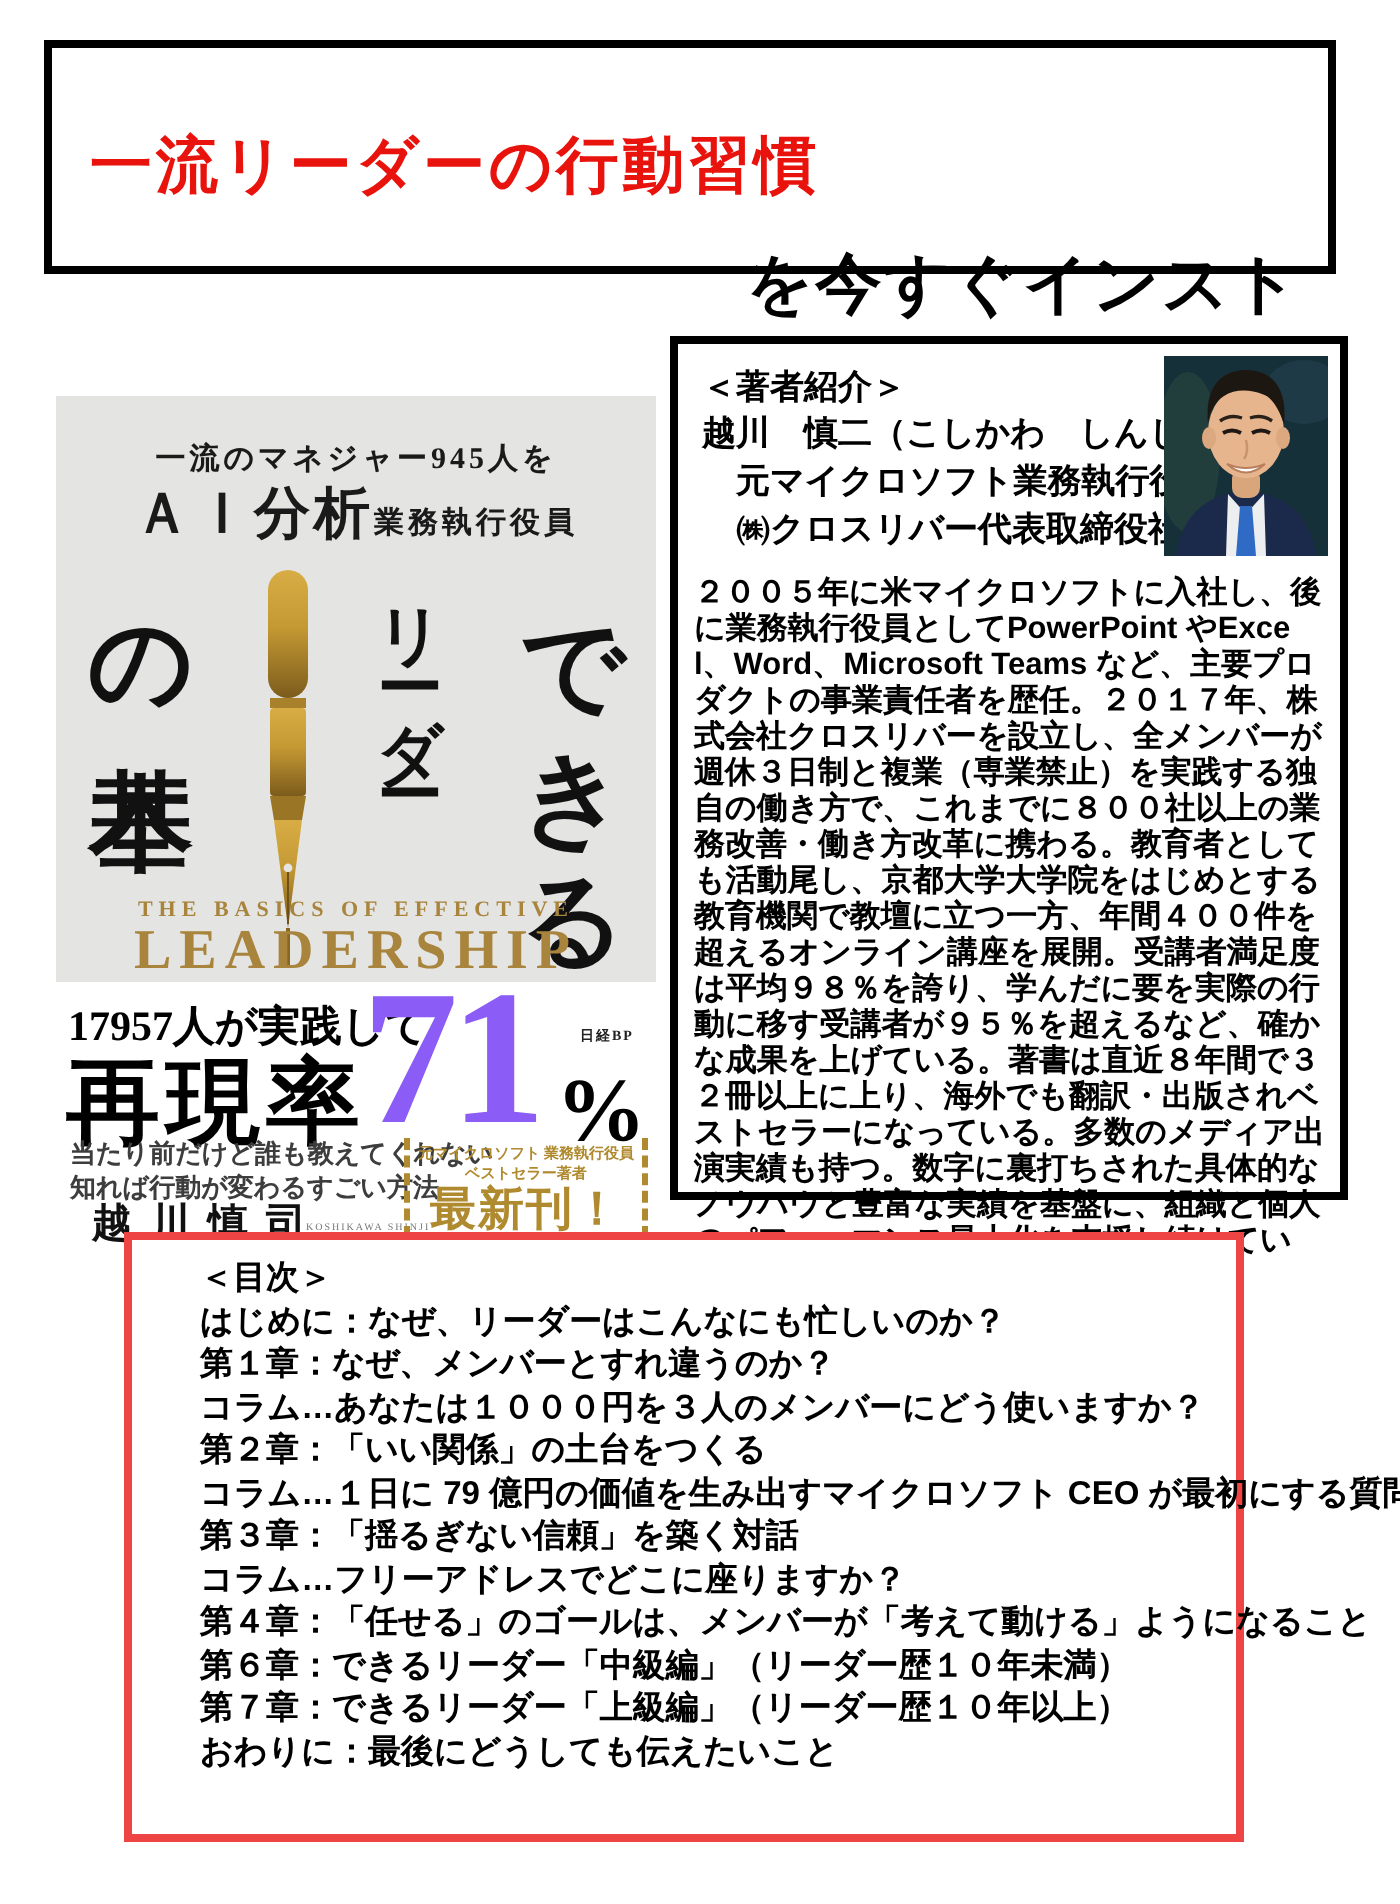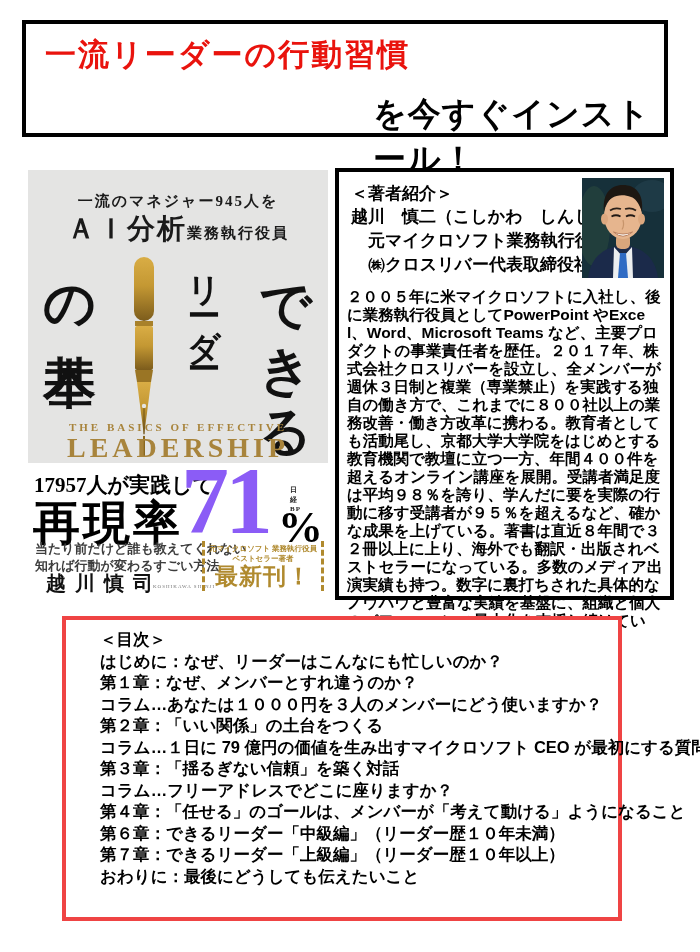--- a/index.html
+++ b/index.html
@@ -1,37 +1,37 @@
 <!DOCTYPE html>
 <html lang="ja"><head>
 <meta charset="utf-8">
 <style>
   html,body{margin:0;padding:0;background:#ffffff;}
   .canvas{
     position:relative;width:700px;height:952px;background:#ffffff;
     font-family:"Liberation Sans","DejaVu Sans",sans-serif;overflow:hidden;
   }
-  .serif{font-family:"Liberation Serif","DejaVu Serif",serif;}
+  .serif{font-family:"Liberation Serif","DejaVu Serif",serif;margin-top:28px;}
 
   
   .header-box{
     position:absolute;left:22px;top:20px;width:638px;height:109px;
     border:4px solid #000;background:#fff;
   }
   .header-title{
     position:absolute;left:19px;top:10px;
     font-size:31px;font-weight:700;letter-spacing:2px;color:#e9130d;
   }
   .header-subtitle{
     position:absolute;left:347px;top:68px;
     font-size:33px;font-weight:700;letter-spacing:1px;color:#000;
   }
 
   
-  .book-cover{position:absolute;left:28px;top:170px;width:268px;height:430px;background:#fff;}
+  .book-cover{position:absolute;left:28px;top:170px;width:268px;height:430px;background:#fff;padding-left:28px;}
   .cover-gray{position:absolute;left:0;top:0;width:300px;height:293px;background:#e4e4e3;}
   .tagline1{position:absolute;left:0;top:22px;width:300px;text-align:center;
     font-size:15px;letter-spacing:2px;color:#1a1a1a;font-weight:600;}
   .tagline2{position:absolute;left:0;top:40px;width:300px;text-align:center;color:#1a1a1a;}
   .tagline2 .big{font-size:28px;letter-spacing:2px;font-weight:600;}
   .tagline2 .small{font-size:15px;letter-spacing:2px;font-weight:600;}
   .vcol{position:absolute;writing-mode:vertical-rl;text-orientation:mixed;
     color:#111;font-weight:600;}
   .col-dekiru{left:222px;top:80px;font-size:52px;letter-spacing:2px;}
   .col-leader{left:153px;top:82px;font-size:33px;letter-spacing:8px;height:210px;}

